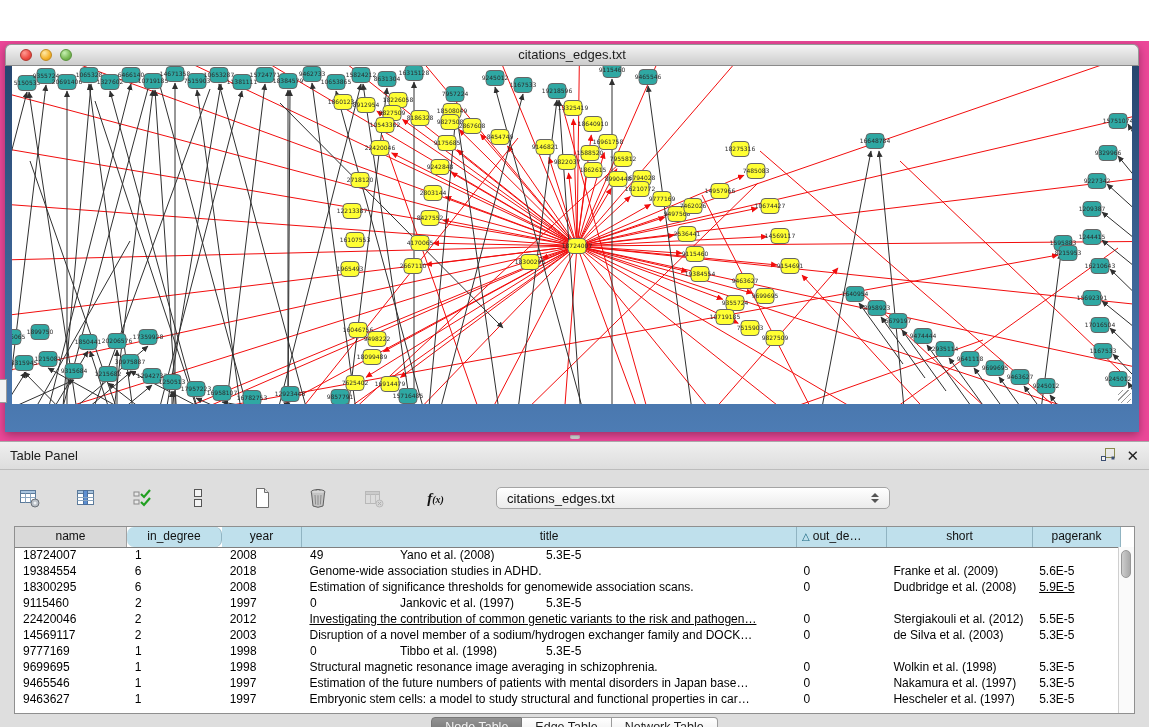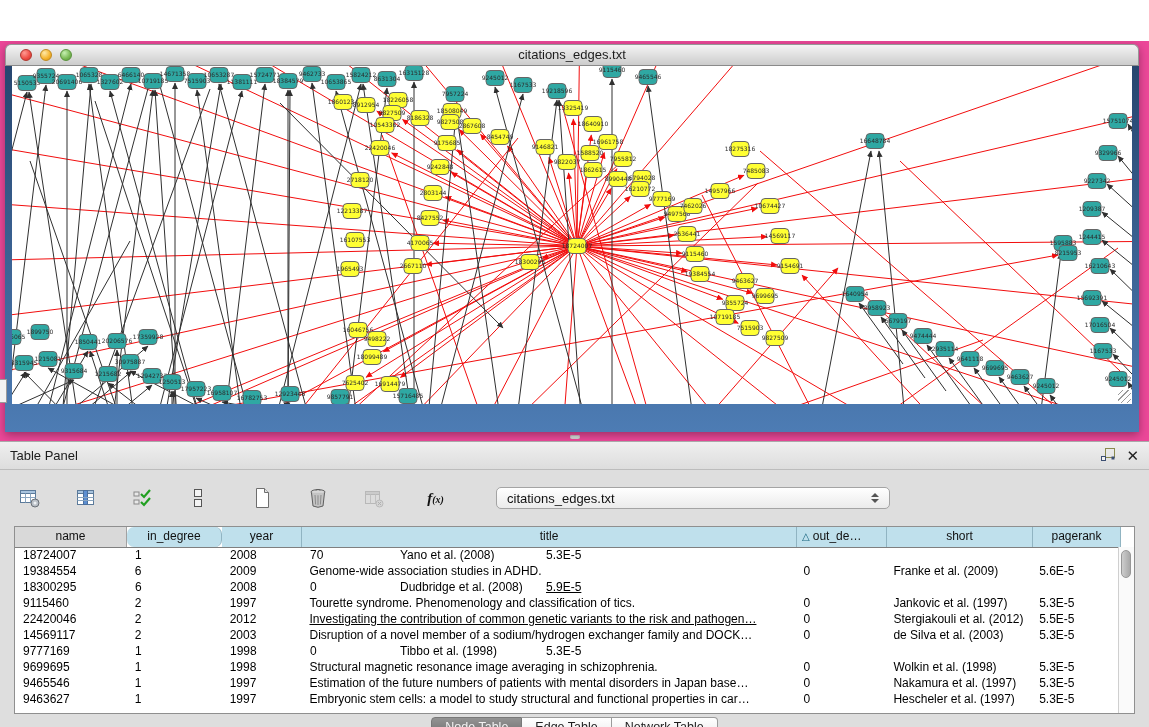--- a/index.html
+++ b/index.html
@@ -860,46 +860,46 @@
           <div class="th" style="width: 495px;">title</div>
           <div class="th sorted" style="width: 90px;"><span class="sort-tri">△</span>out_de…</div>
           <div class="th" style="width: 146px;">short</div>
           <div class="th" style="width: 88px;">pagerank</div>
         </div>
       <div class="tbody" id="tbody">
           <div class="tr">
             <div class="td" style="width: 112px;">18724007</div>
             <div class="td" style="width: 95px;">1</div>
             <div class="td" style="width: 80px;">2008</div>
-            <div class="td" style="width: 90px;">70</div>
+            <div class="td" style="width: 90px;">49</div>
             <div class="td" style="width: 146px;">Yano et al. (2008)</div>
             <div class="td" style="width: 88px;">5.3E-5</div>
           </div>
           <div class="tr">
             <div class="td" style="width: 112px;">19384554</div>
             <div class="td" style="width: 95px;">6</div>
-            <div class="td" style="width: 80px;">2009</div>
+            <div class="td" style="width: 80px;">2018</div>
             <div class="td" style="width: 495px;">Genome-wide association studies in ADHD.</div>
             <div class="td" style="width: 90px;">0</div>
             <div class="td" style="width: 146px;">Franke et al. (2009)</div>
             <div class="td" style="width: 88px;">5.6E-5</div>
           </div>
           <div class="tr">
             <div class="td" style="width: 112px;">18300295</div>
             <div class="td" style="width: 95px;">6</div>
             <div class="td" style="width: 80px;">2008</div>
+            <div class="td" style="width: 495px;">Estimation of significance thresholds for genomewide association scans.</div>
             <div class="td" style="width: 90px;">0</div>
             <div class="td" style="width: 146px;">Dudbridge et al. (2008)</div>
             <div class="td" style="width: 88px; text-decoration: underline;">5.9E-5</div>
           </div>
           <div class="tr">
             <div class="td" style="width: 112px;">9115460</div>
             <div class="td" style="width: 95px;">2</div>
             <div class="td" style="width: 80px;">1997</div>
-            <div class="td" style="width: 495px;">Tourette syndrome. Phenomenology and classification of tics.</div>
             <div class="td" style="width: 90px;">0</div>
             <div class="td" style="width: 146px;">Jankovic et al. (1997)</div>
             <div class="td" style="width: 88px;">5.3E-5</div>
           </div>
           <div class="tr">
             <div class="td" style="width: 112px;">22420046</div>
             <div class="td" style="width: 95px;">2</div>
             <div class="td" style="width: 80px;">2012</div>
             <div class="td" style="width: 495px; text-decoration: underline;">Investigating the contribution of common genetic variants to the risk and pathogen…</div>
             <div class="td" style="width: 90px;">0</div>

